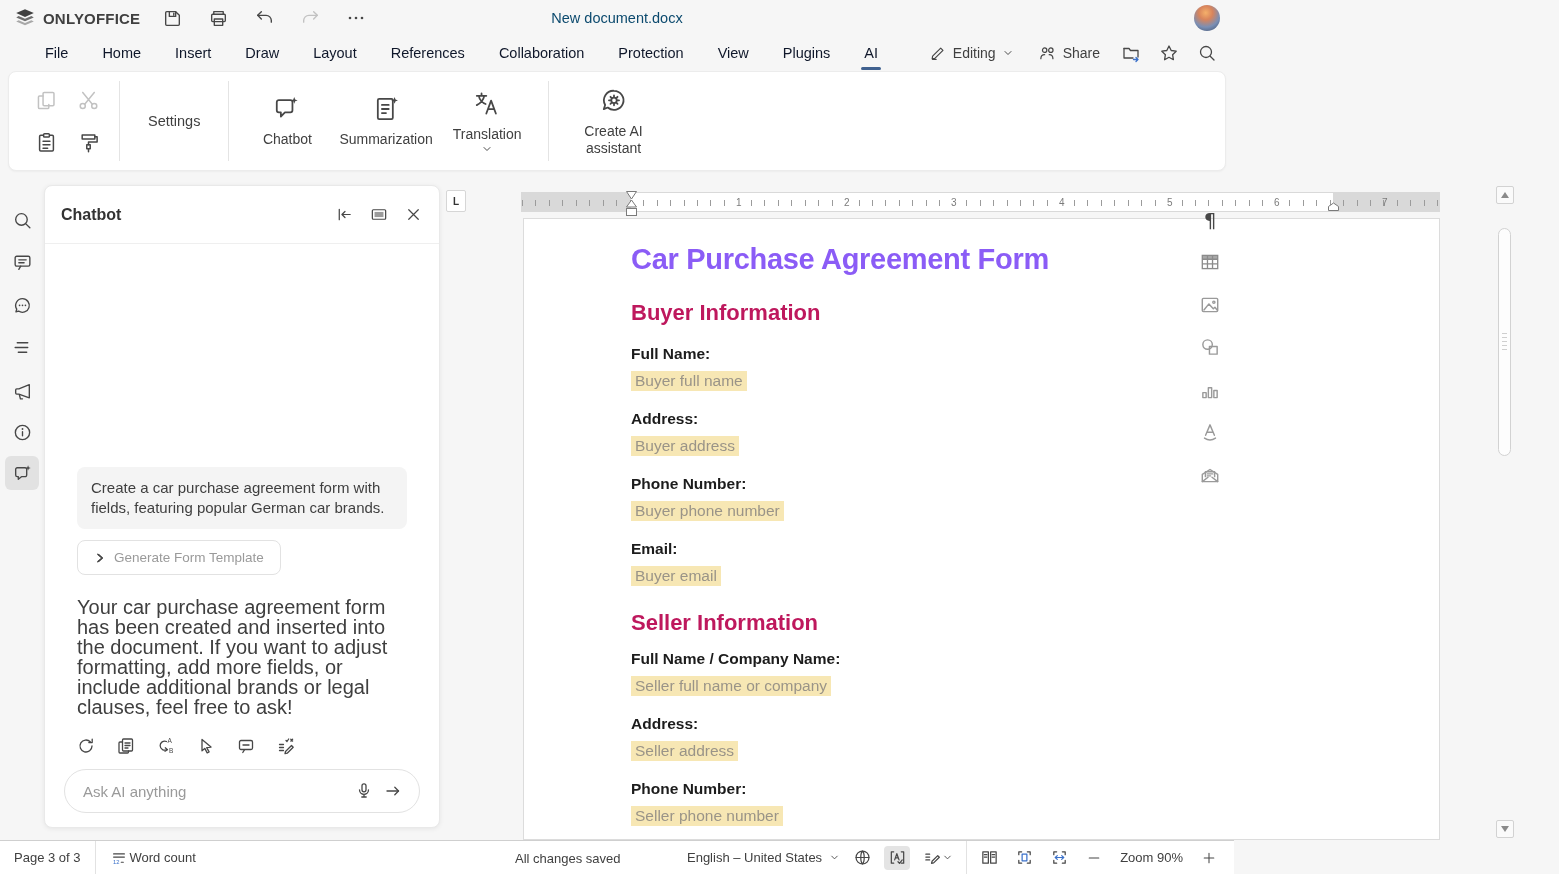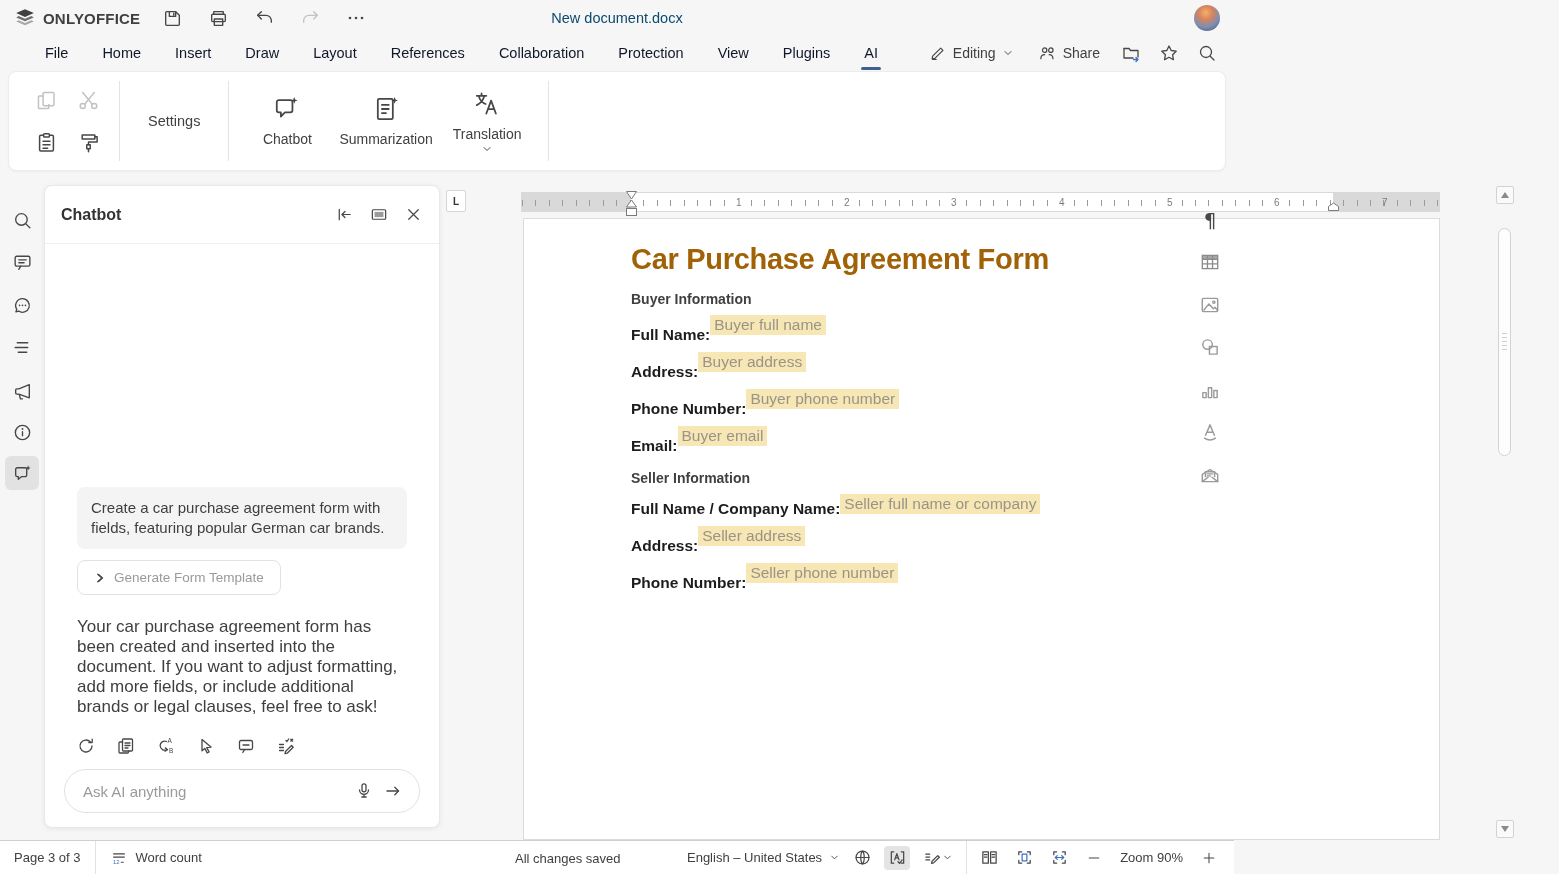--- a/index.html
+++ b/index.html
@@ -45,61 +45,61 @@
   .railbtn.active{background:#e2e2e2}
 
   
   #panel{position:absolute;left:44px;top:185px;width:396px;height:643px;background:#fff;border:1px solid #e9e9e9;border-radius:8px;box-shadow:0 1px 5px rgba(0,0,0,.07);display:flex;flex-direction:column}
   #panelhead{height:58px;display:flex;align-items:center;padding:0 16px;border-bottom:1px solid #efefef}
   #paneltitle{font-size:16px;font-weight:bold;color:#333}
   #panelheadbtns{margin-left:auto;display:flex;align-items:center;gap:15px}
   #panelbody{flex:1;display:flex;flex-direction:column;padding:0 32px;overflow:hidden}
   .userbubble{margin-top:auto;background:#f4f4f4;border-radius:8px;padding:11px 14px;font-size:15px;line-height:20px;color:#3f3f3f}
   .suggestbtn{margin-top:11px;align-self:flex-start;display:flex;align-items:center;gap:8px;border:1px solid #e2e2e2;background:#fff;border-radius:8px;padding:9px 16px;font-size:13.5px;color:#9a9a9a;cursor:pointer}
-  .airesponse{margin-top:22px;font-size:17px;line-height:20px;color:#3f3f3f;width:332px}
+  .airesponse{margin-top:22px;font-size:20px;line-height:20px;color:#3f3f3f;width:332px}
   #actionrow{display:flex;align-items:center;gap:14px;margin-top:16px;margin-left:-4px}
   #actionrow .ibtn{width:26px;height:26px}
   #panelfoot{padding:10px 19px 14px}
   #askrow{display:flex;align-items:center;border:1px solid #e2e2e2;border-radius:22px;height:44px;padding:0 12px 0 18px;background:#fff}
   #askinput{flex:1;border:none;outline:none;font-size:15px;color:#444;font-family:"Liberation Sans",sans-serif;background:transparent}
   #askinput::placeholder{color:#9a9a9a}
 
   
   #tabselector{position:absolute;left:446px;top:190px;width:20px;height:22px;background:#fff;border:1px solid #d6d6d6;border-radius:2px;display:flex;align-items:center;justify-content:center;font-size:10px;font-weight:bold;color:#333;cursor:pointer}
   #ruler{position:absolute;left:521px;top:192px;width:919px;height:20px;background:#fff;border:1px solid #d9d9d9;cursor:default}
   .rmargin{position:absolute;top:0;bottom:0;background:#d9d9d9}
   #rticks{position:absolute;left:0;right:0;top:7px;height:6px;background:repeating-linear-gradient(to right,#9b9b9b 0,#9b9b9b 1px,transparent 1px,transparent 13.46px)}
   .rnum{position:absolute;top:3px;font-size:10px;color:#7b7b7b;background:#fff;padding:0 3px;line-height:13px}
   .rnum.inmargin{background:transparent}
   #indentmark{position:absolute;left:103px;top:-3px}
   #rightindent{position:absolute;left:805px;top:9px}
   #page{position:absolute;left:523px;top:218px;width:917px;height:622px;background:#fff;border:1px solid #dcdcdc;overflow:hidden;padding:10px 107px 0 107px}
-  #page h1{font-size:29px;color:#a16207;margin-top:14px;letter-spacing:-.3px}
-  #page h2{font-size:14px;color:#404040;margin-top:15px}
+  #page h1{font-size:29px;color:#8b5cf6;margin-top:14px;letter-spacing:-.3px}
+  #page h2{font-size:22px;color:#be185d;margin-top:24px}
   .flabel{font-size:15.5px;font-weight:bold;color:#1c1c1c;margin-top:19px}
   .fvalue{display:inline-block;margin-top:8px;font-size:15.5px;color:#9a9488;background:#f7e7b4;padding:1px 4px}
-  .fieldwrap{display:flex;flex-direction:row;align-items:flex-start}
+  .fieldwrap{display:flex;flex-direction:column;align-items:flex-start}
   #seller-heading{margin-top:60px}
 
   
   .scrollbox{position:absolute;width:18px;height:18px;border:1px solid #d2d2d2;background:#fafafa;border-radius:2px;display:flex;align-items:center;justify-content:center;cursor:pointer}
   #vthumb{position:absolute;left:1498px;top:228px;width:13px;height:228px;background:#fdfdfd;border:1px solid #d2d2d2;border-radius:7px;cursor:grab}
   #vthumb::after{content:"";position:absolute;left:3px;right:3px;top:50%;margin-top:-9px;height:18px;background:repeating-linear-gradient(to bottom,#cfcfcf 0,#cfcfcf 1px,transparent 1px,transparent 4px)}
 
   
   #rightrail{position:absolute;right:0;top:172px;width:46px;bottom:34px}
   .rrbtn{position:absolute;left:6px;width:32px;height:32px;display:flex;align-items:center;justify-content:center;cursor:pointer}
   .paraglyph{font-size:20px;color:#474747;font-family:"DejaVu Sans",sans-serif;line-height:1}
 
   
   #statusbar{position:absolute;left:0;bottom:0;width:100%;height:34px;background:#fff;border-top:1px solid #cfcfcf;display:flex;align-items:center;font-size:13px;color:#404040}
   #sbleft{display:flex;align-items:center;height:100%}
   #pageind{padding:0 14px;white-space:nowrap}
   .sbdiv{width:1px;height:34px;background:#e2e2e2}
-  #wordcount{display:flex;align-items:center;gap:8px;padding:0 14px;cursor:pointer;white-space:nowrap}
+  #wordcount{display:flex;align-items:center;gap:2px;padding:0 14px;cursor:pointer;white-space:nowrap}
   #savestatus{position:absolute;left:515px;top:0;height:34px;display:flex;align-items:center;color:#404040}
   #sbright{margin-left:auto;display:flex;align-items:center;gap:9px;padding-right:12px}
   #langsel{display:flex;align-items:center;gap:7px;cursor:pointer;white-space:nowrap}
   .sbbtn{display:flex;align-items:center;justify-content:center;width:26px;height:24px;border-radius:4px;cursor:pointer}
   .sbbtn.active{background:#e4e4e4}
   #zoomlabel{white-space:nowrap;padding:0 4px}
 </style>
 </head>
 <body>
 
@@ -267,20 +267,28 @@
       </svg>
       <span class="lab">Translation</span>
       <svg class="ic chev-under" width="12" height="10" viewBox="0 0 16 12">
           <path d="m4 4 4 4 4-4"></path>
         </svg>
     </div>
 
 
     <div class="vdiv"></div>
 
+    <div class="bigbtn" style="width:78px">
+      <svg class="ic" width="30" height="30" viewBox="0 0 22 22">
+        <path d="M11 3.5a7 7 0 1 1-4.6 12.3L3.5 17l1-3.1A7 7 0 0 1 11 3.5z"></path>
+        <circle cx="11" cy="10.5" r="2"></circle>
+        <path d="M11 6.8v1.2M11 13v1.2M14.7 10.5h-1.2M8.5 10.5H7.3M13.6 7.9l-.9.9M9.3 12.2l-.9.9M13.6 13.1l-.9-.9M9.3 8.8l-.9-.9"></path>
+      </svg>
+      <span class="lab">Create AI assistant</span>
+    </div>
   </div>
 
   <div id="leftrail">
     <div class="railbtn" style="top:31px">
       <svg class="ic" width="21" height="21" viewBox="0 0 20 20">
           <circle cx="9" cy="9" r="5.5"></circle>
           <path d="m13.2 13.2 3.8 3.8"></path>
         </svg>
     </div>
     <div class="railbtn" style="top:73px">

